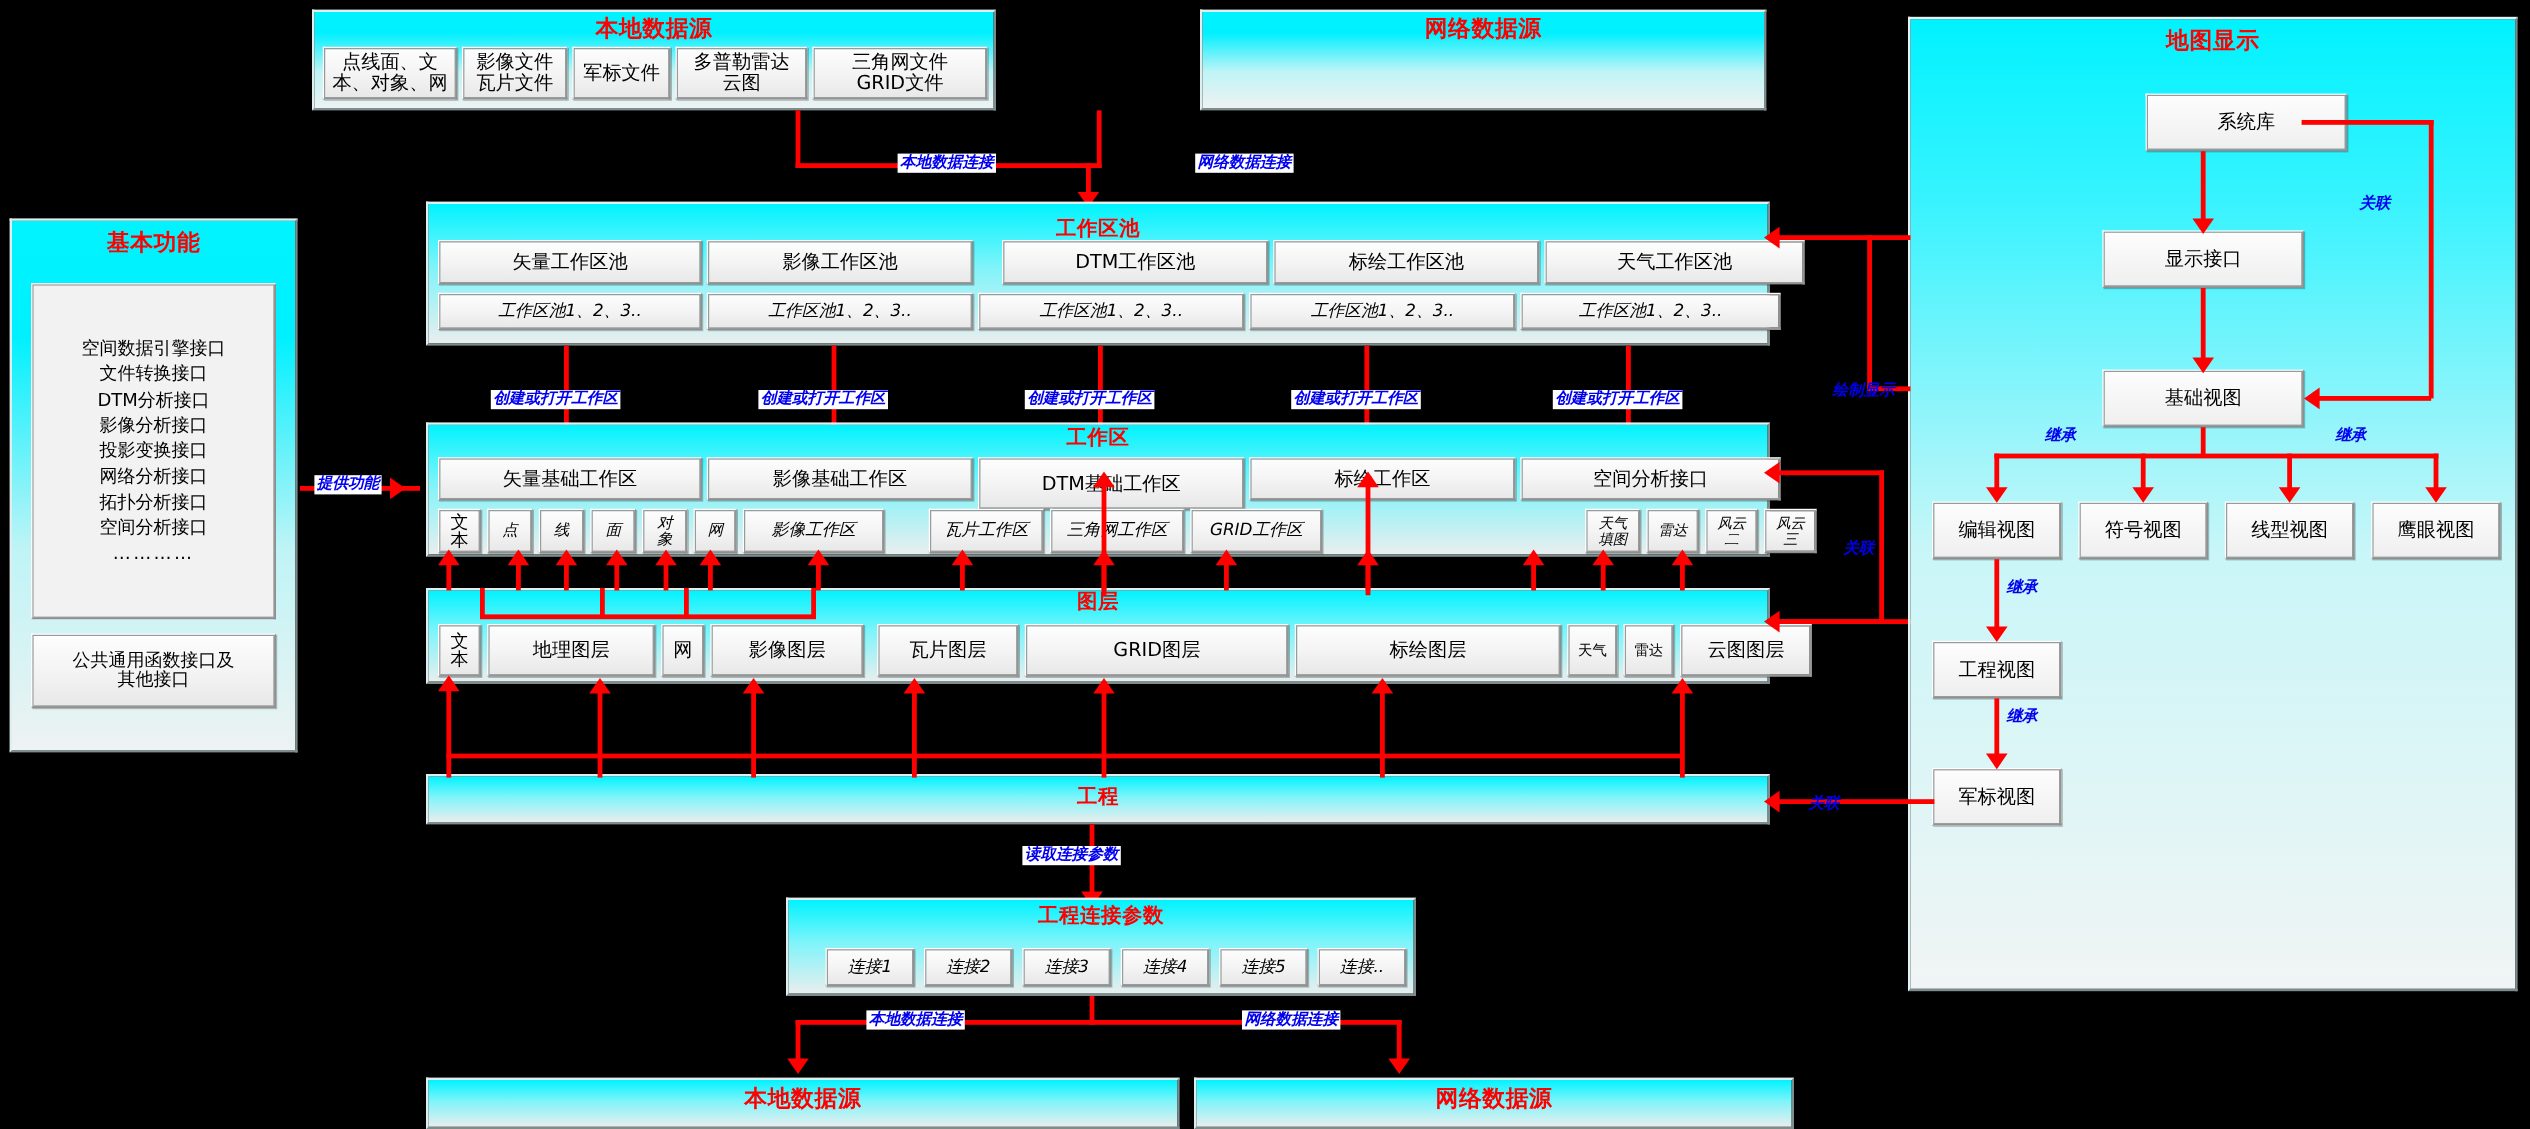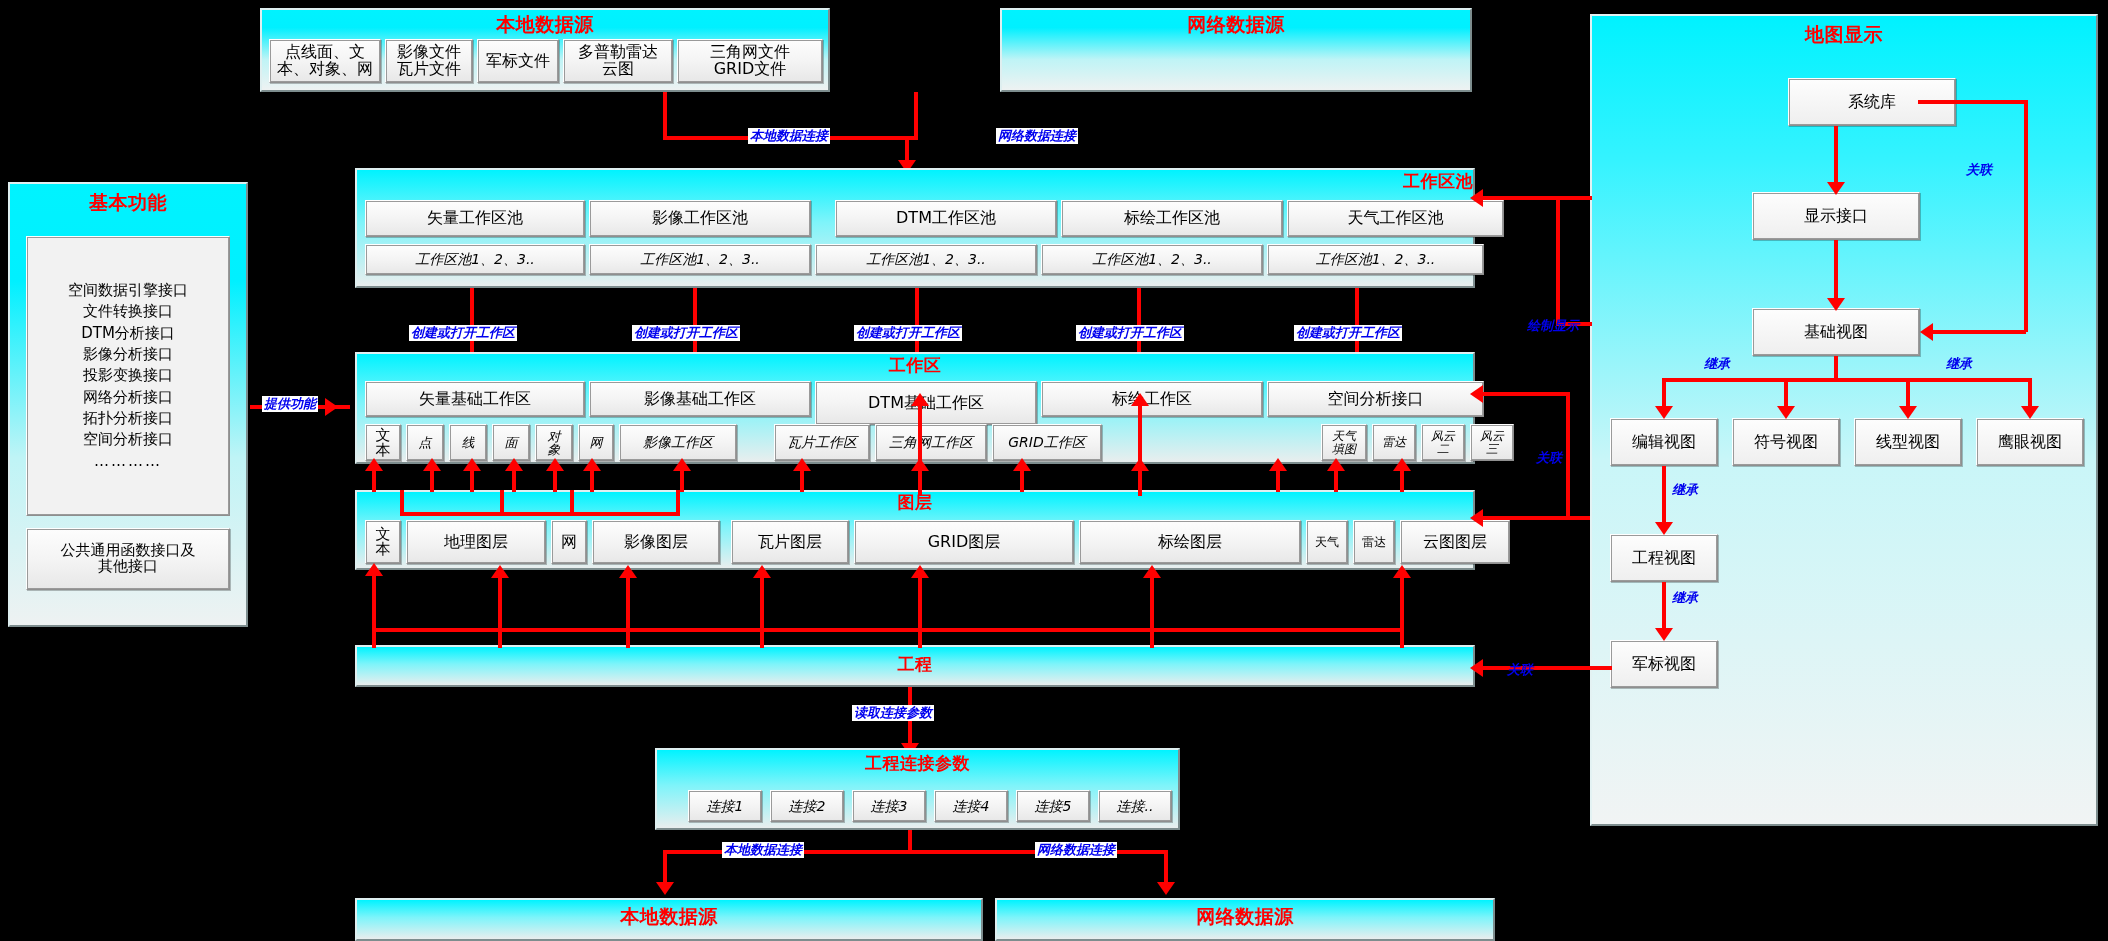--- a/index.html
+++ b/index.html
@@ -154,21 +154,21 @@
     </div>
     <div class="box" style="position:absolute; left:16px; top:344px; width:204px; height:62px; font-size:15px;">公共通用函数接口及
 其他接口</div>
   </div>
 
   <div class="ln lnh" style="left:250px; top:405px; width:100px;"></div>
   <div class="arr right" style="left:325px; top:398px;"></div>
   <div class="elabel" style="left:262px; top:396px;">提供功能</div>
 
   <div class="panel flat" style="left:355px; top:168px; width:1120px; height:120px;">
-    <div class="ptitle sm" style="padding-top:2px;text-align:right;">工作区池</div>
+    <div class="ptitle sm" style="padding-top:12px;">工作区池</div>
     <div style="position:absolute; left:8px; top:30px; display:flex; gap:4px;">
       <div class="box" style="width:220px;height:37px;">矢量工作区池</div>
       <div class="box" style="width:222px;height:37px;">影像工作区池</div>
       <div class="box" style="width:222px;height:37px;margin-left:20px;">DTM工作区池</div>
       <div class="box" style="width:222px;height:37px;">标绘工作区池</div>
       <div class="box" style="width:217px;height:37px;">天气工作区池</div>
     </div>
     <div style="position:absolute; left:8px; top:74px; display:flex; gap:4px;">
       <div class="box italic" style="width:220px;height:31px;">工作区池1、2、3..</div>
       <div class="box italic" style="width:222px;height:31px;">工作区池1、2、3..</div>

